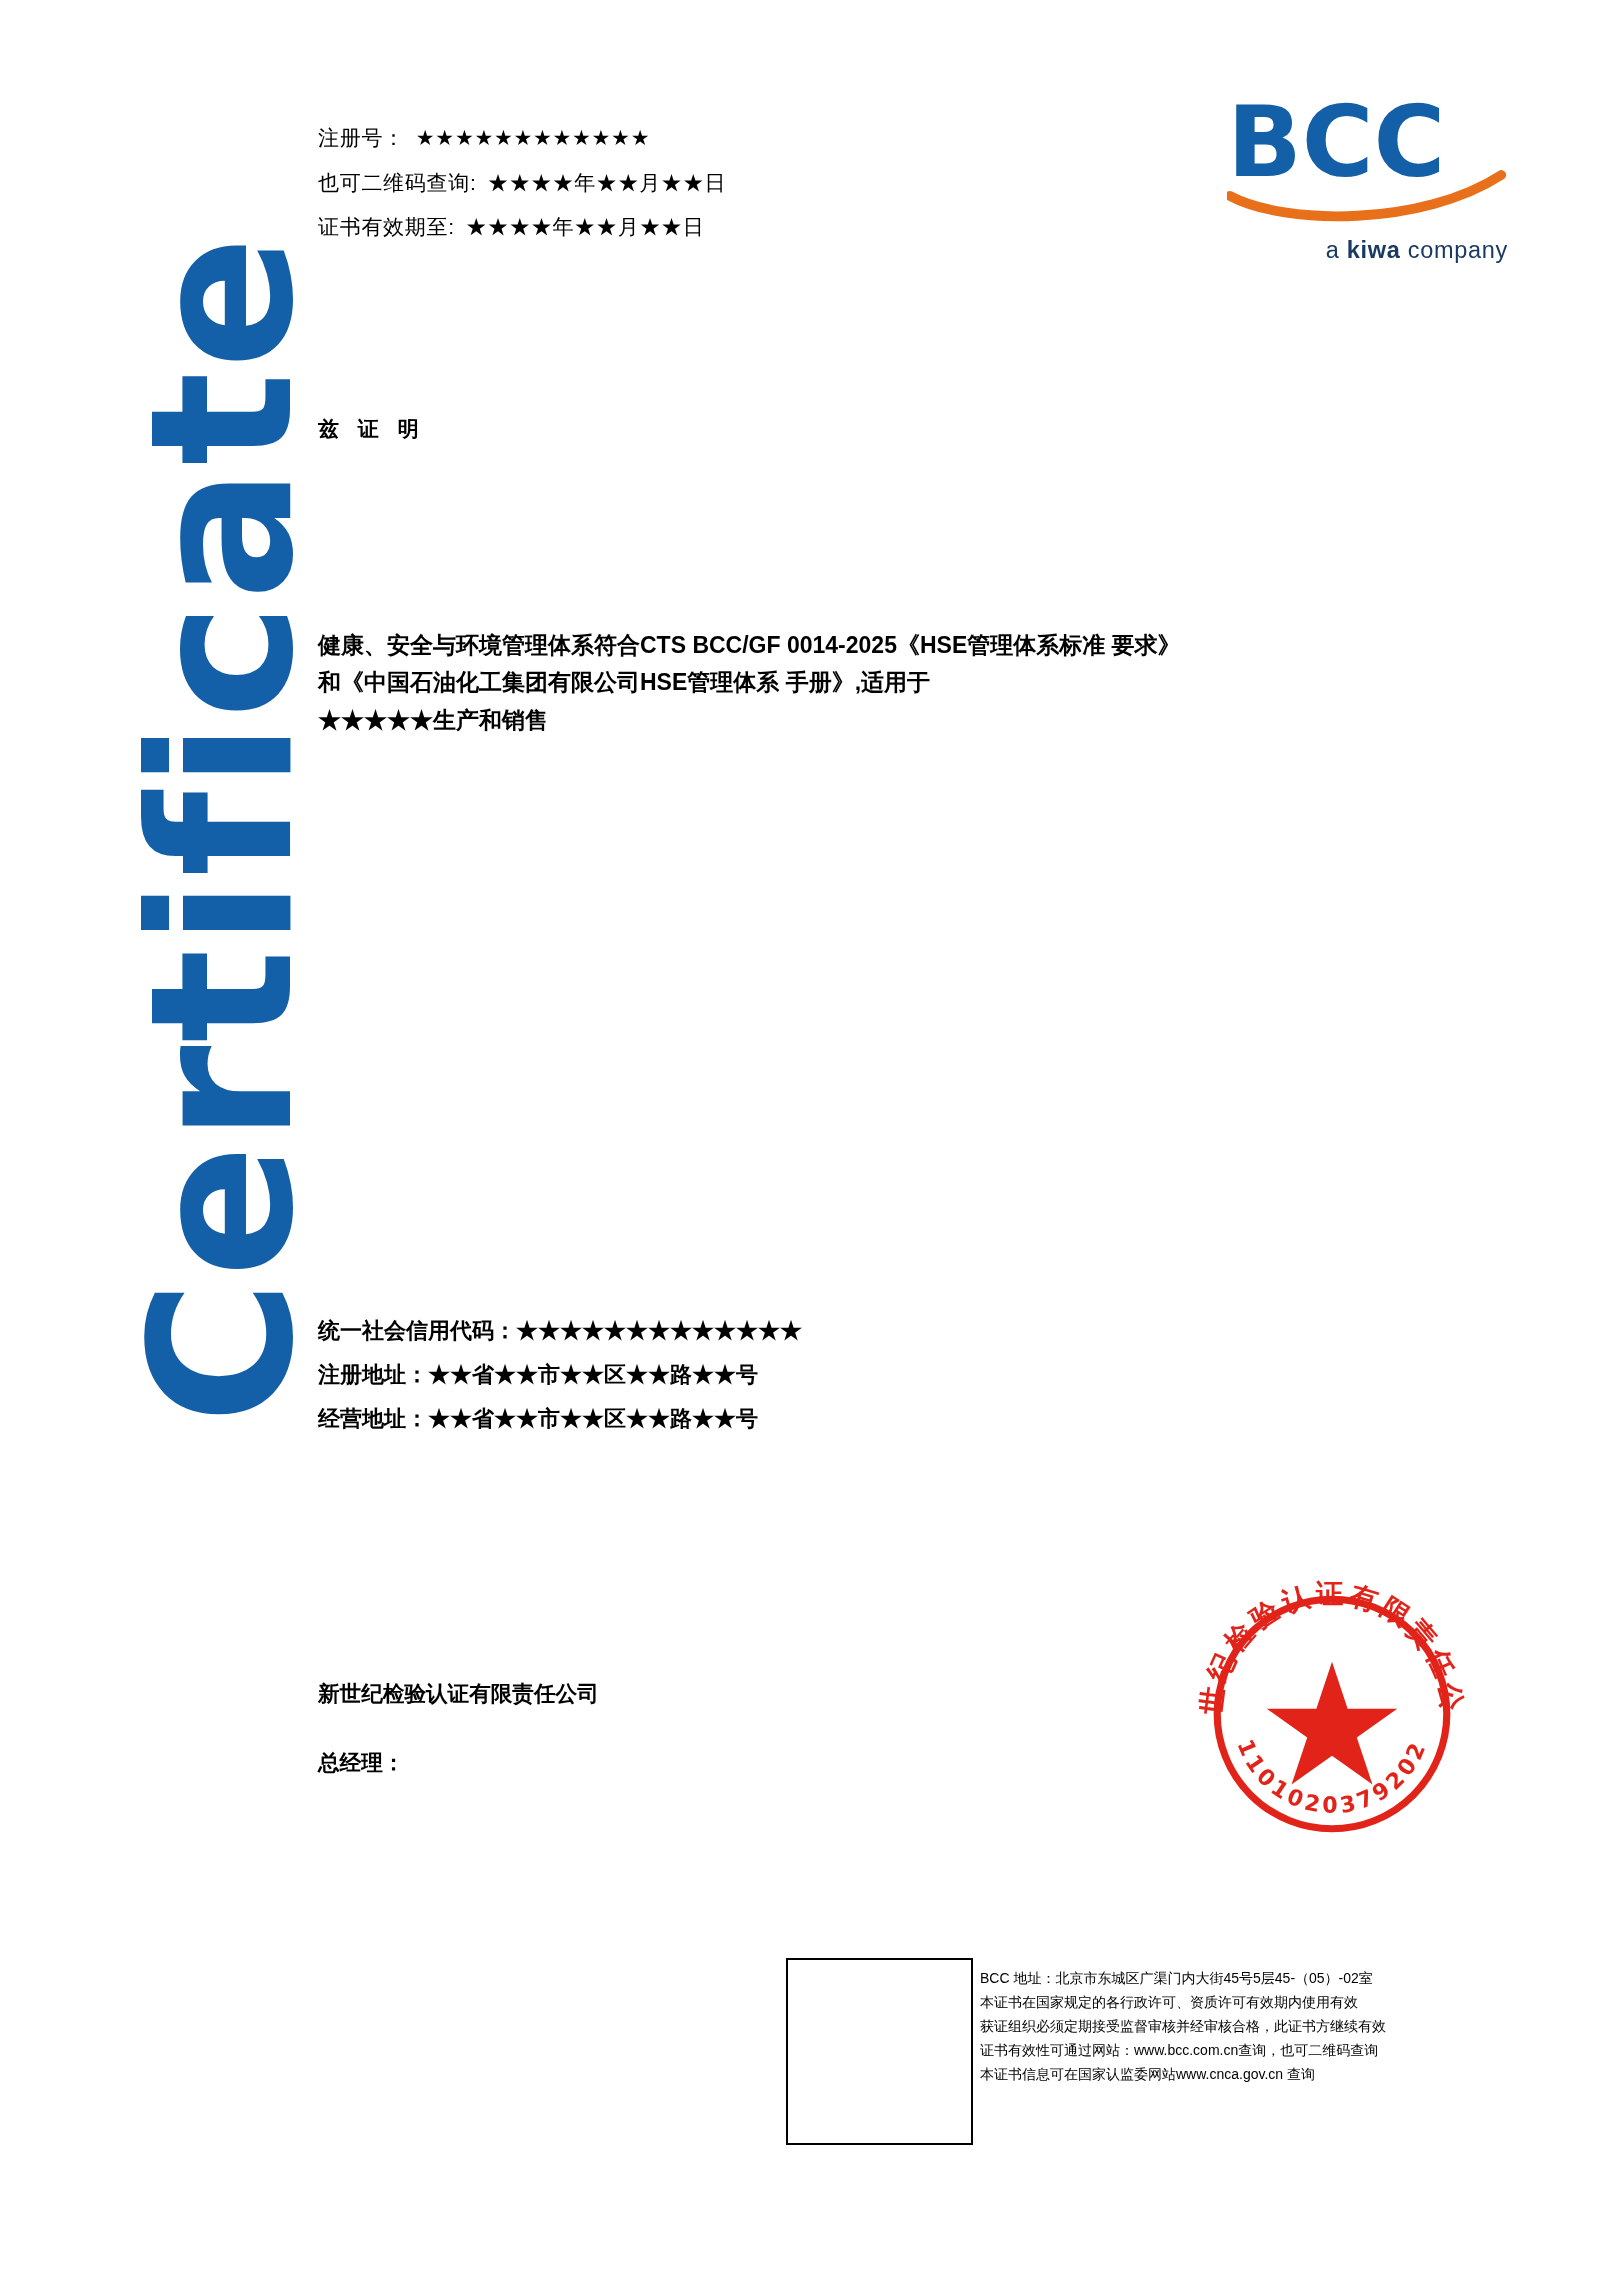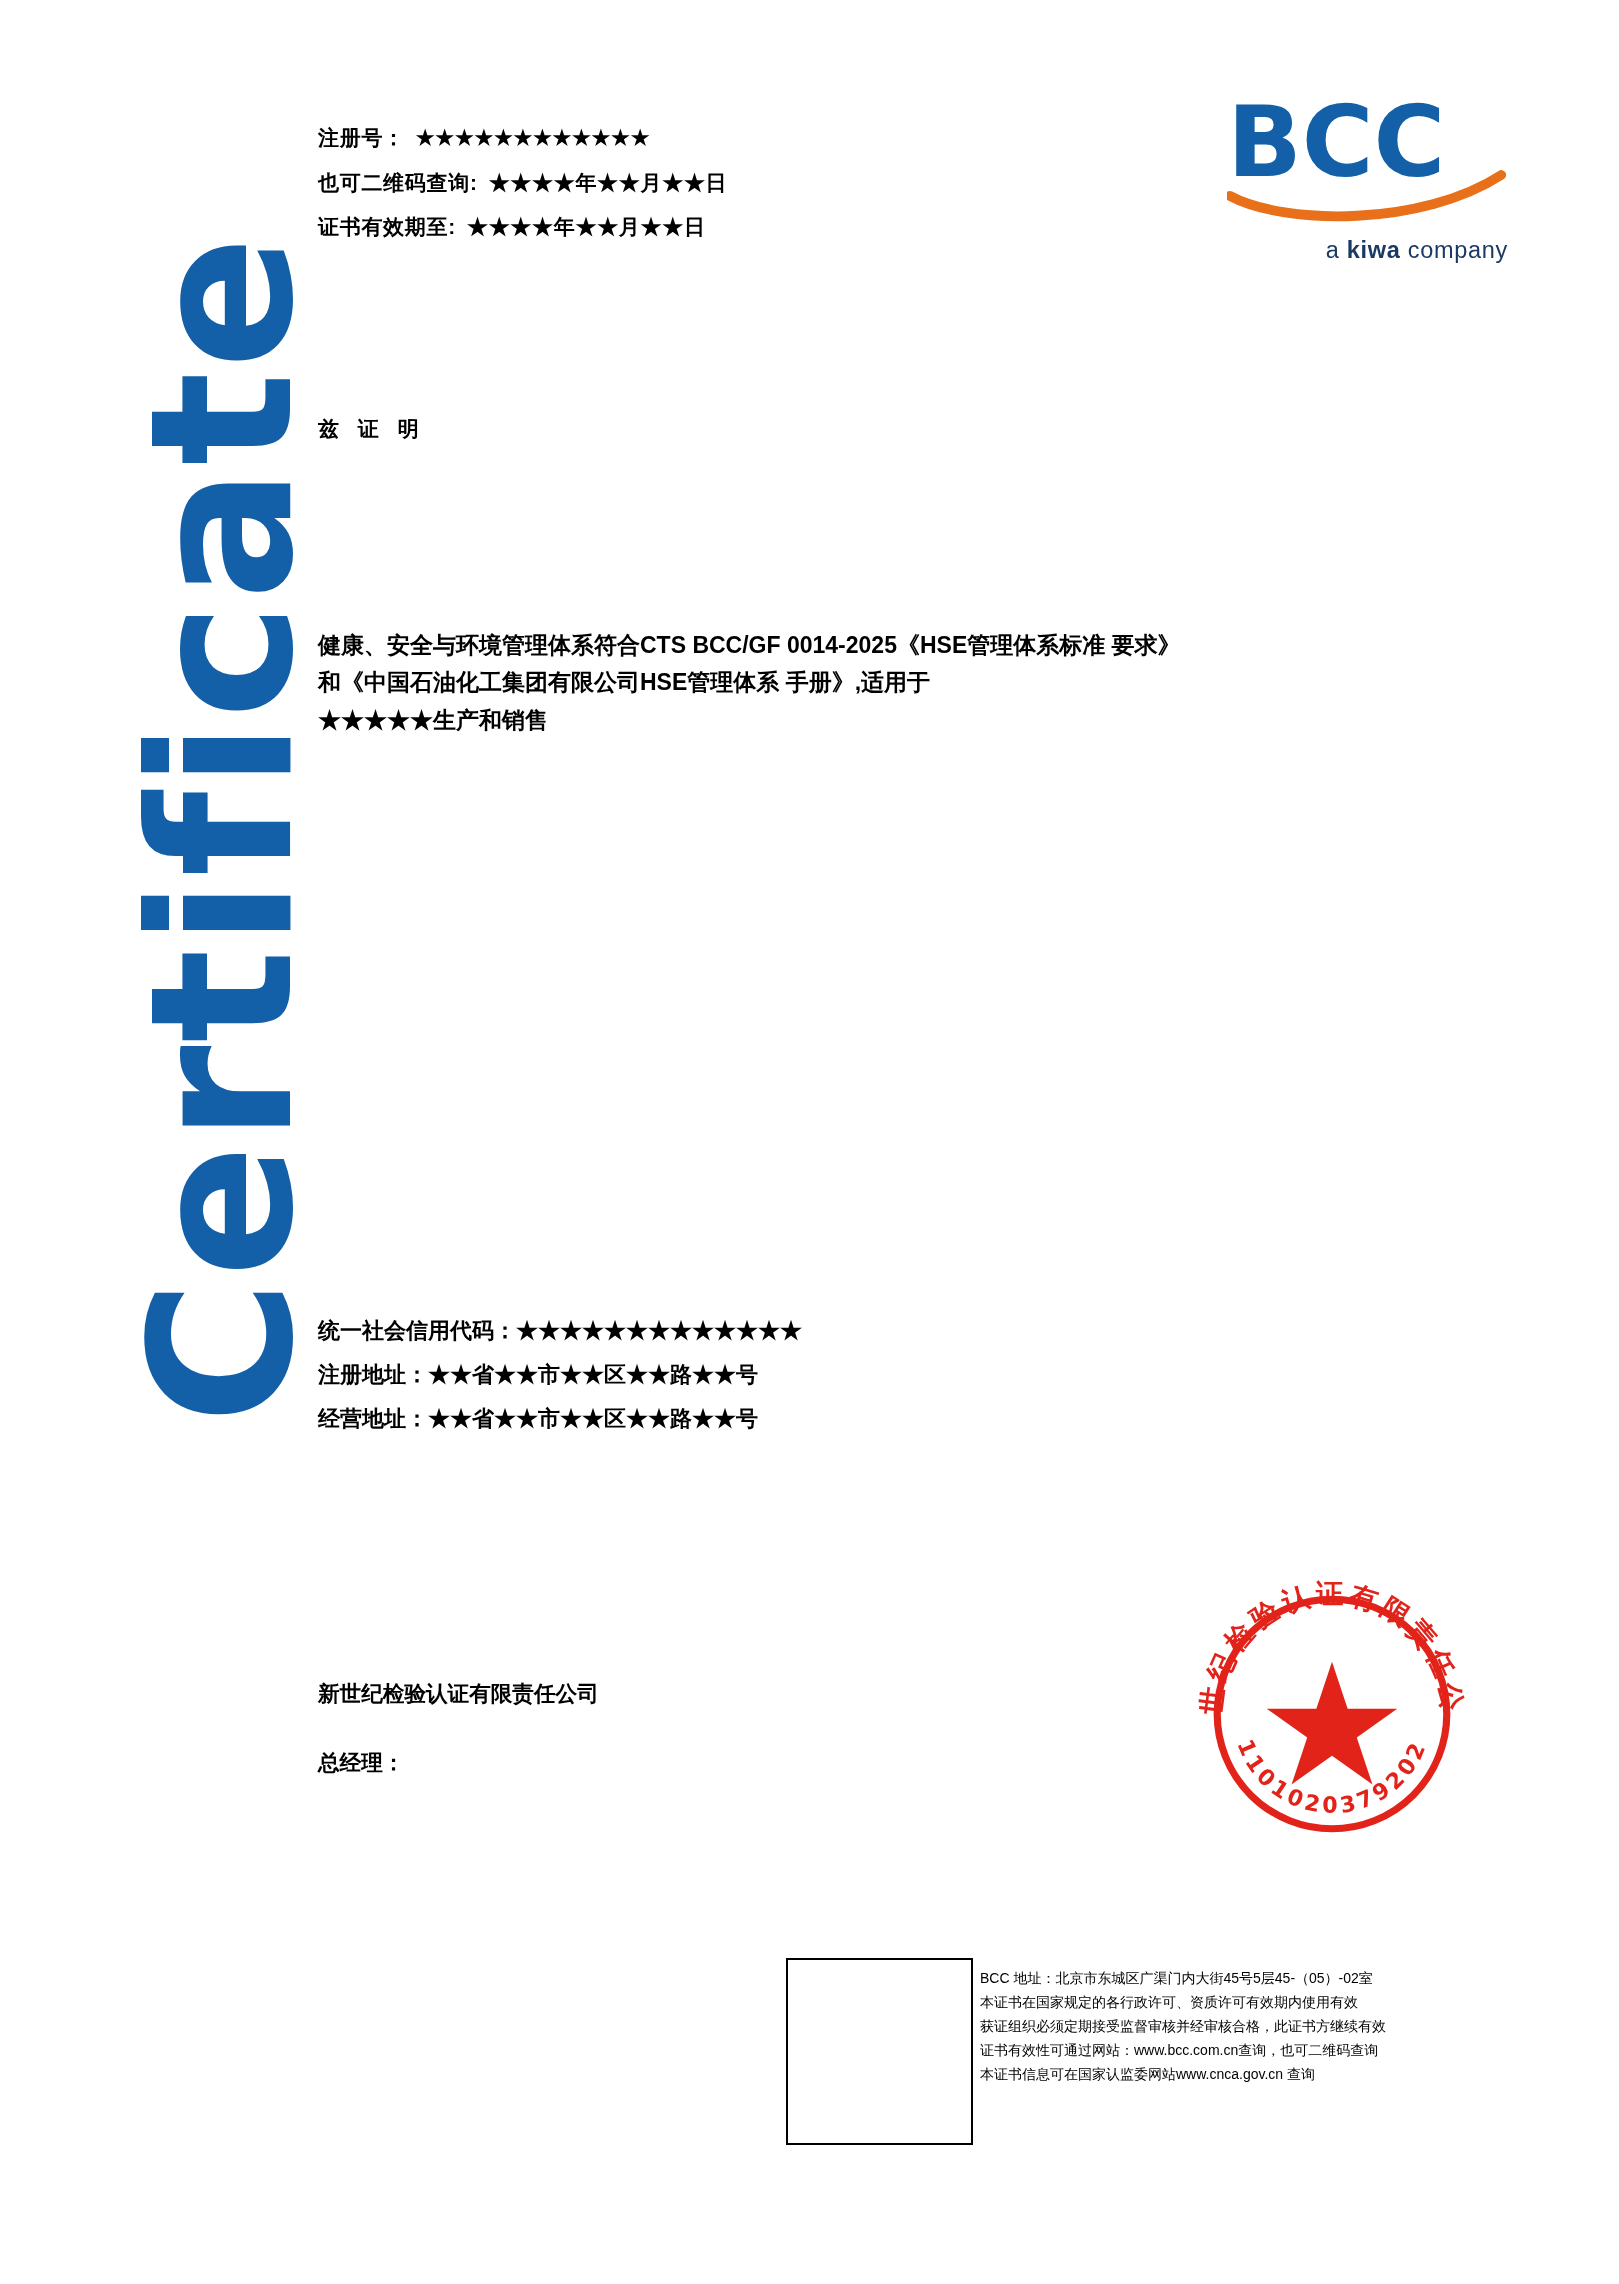--- a/index.html
+++ b/index.html
@@ -39,21 +39,21 @@
 
   
   .meta {
     position: absolute;
     left: 318px;
     top: 127px;
     width: 784px;
   }
   .meta-row {
     font-size: 21px;
-    font-weight: 700;
+    font-weight: 400;
     line-height: 1.0;
     margin-bottom: 23.5px;
     white-space: nowrap;
     color: #000;
   }
   .meta-row .label { letter-spacing: 0.7px; }
   .meta-row .value { letter-spacing: 0.7px; margin-left: 5.2px; }
 
   
   .logo {

